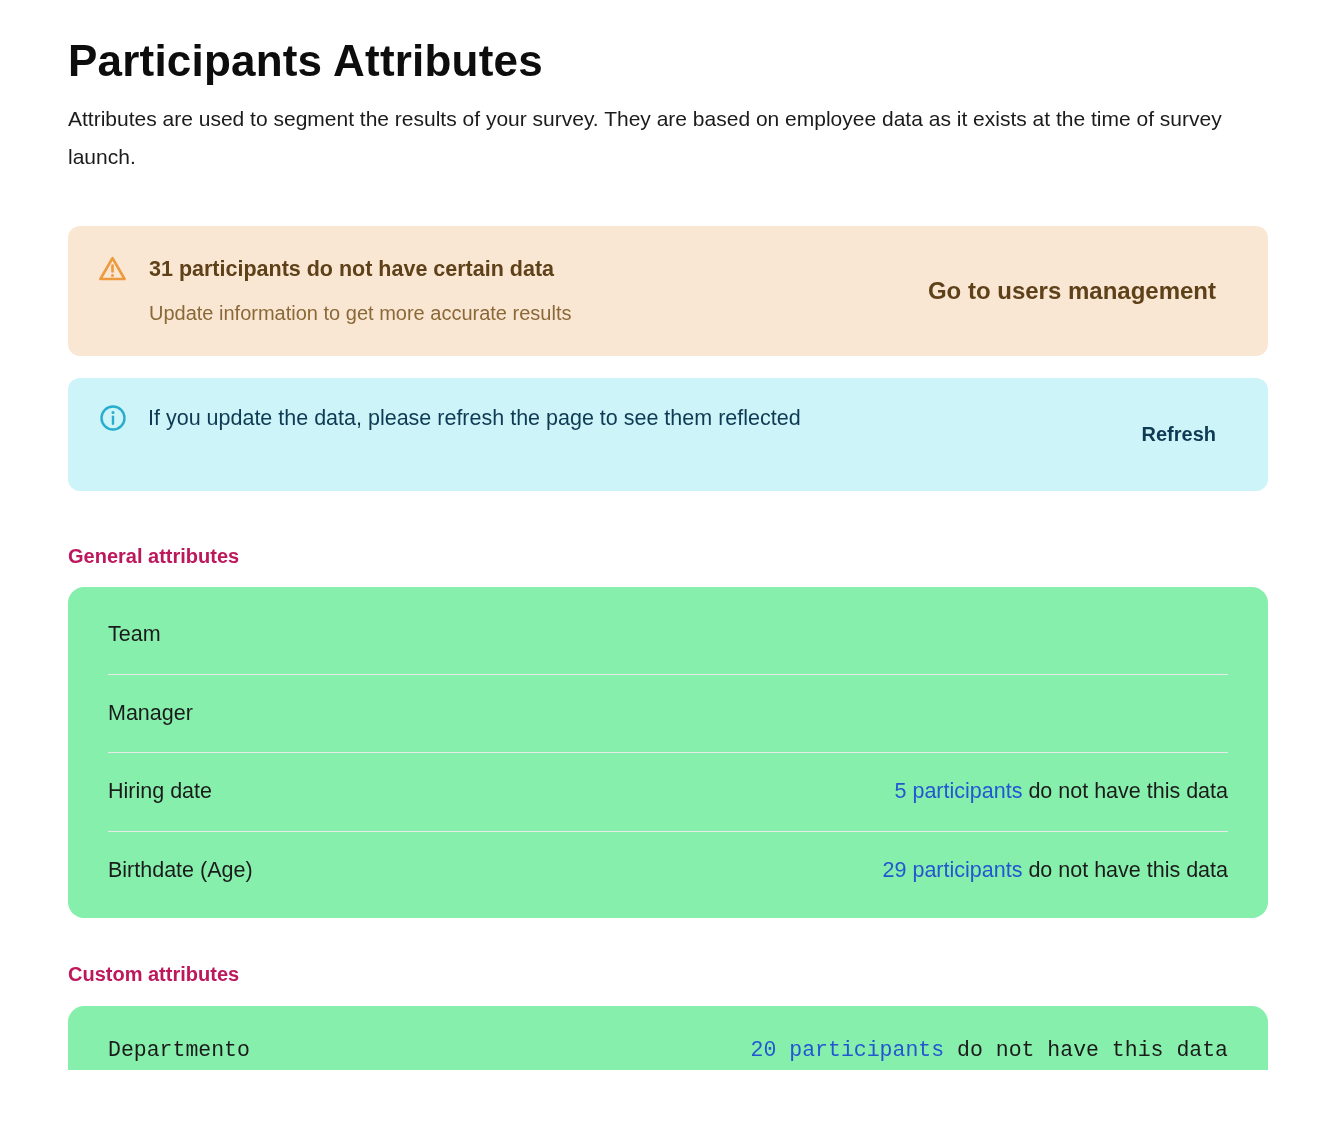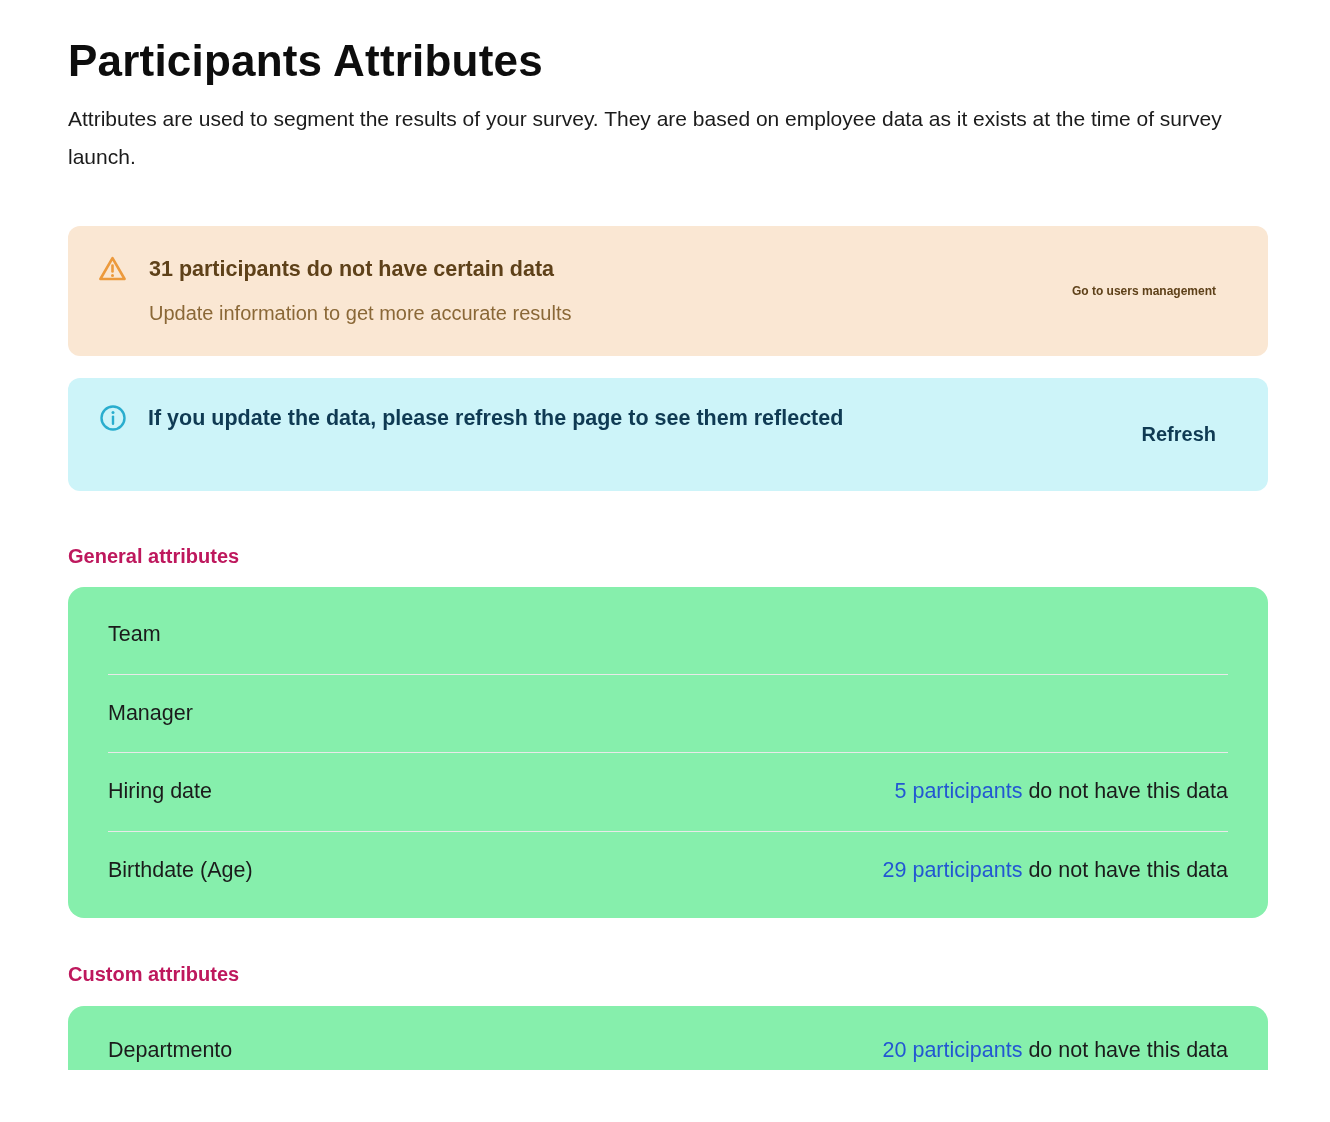--- a/index.html
+++ b/index.html
@@ -58,37 +58,37 @@
     line-height: 28px;
     margin-top: 1px;
   }
   .warn-subtitle {
     font-size: 20px;
     color: var(--warn-subtext, #8A6837);
     margin-top: 19px;
   }
   .banner-action {
     align-self: center;
-    font-size: 12px;
+    font-size: 24px;
     font-weight: 700;
     color: var(--warn-text, #5E4119);
     white-space: nowrap;
     cursor: pointer;
     text-decoration: none;
   }
   .banner-info {
     margin-top: 22px;
     min-height: 113px;
     background: var(--info-bg, #CDF4F9);
     padding: 26px 52px 26px 31px;
     align-items: flex-start;
   }
   .info-message {
     font-size: 21.5px;
-    font-weight: 700;
+    font-weight: 400;
     color: var(--info-text, #0F3A53);
     line-height: 28px;
   }
   .info-action {
     align-self: center;
     font-size: 20px;
     font-weight: 700;
     color: var(--info-text, #0F3A53);
     white-space: nowrap;
     cursor: pointer;
@@ -107,20 +107,21 @@
     width: 1200px;
     background: #86efac;
     border-radius: 16px;
     padding: 9px 0;
   }
   .card-clipped {
     height: 64px;
     padding: 0;
     overflow: hidden;
     border-radius: 16px 16px 0 0;
+    font-family: Liberation Mono, monospace;
   }
   .attr-row {
     height: 77.5px;
     display: flex;
     align-items: center;
     justify-content: space-between;
     padding: 0 40px;
     font-size: 21.5px;
   }
   .card-clipped .attr-row { height: 92px; align-items: flex-start; padding-top: 32px; }

